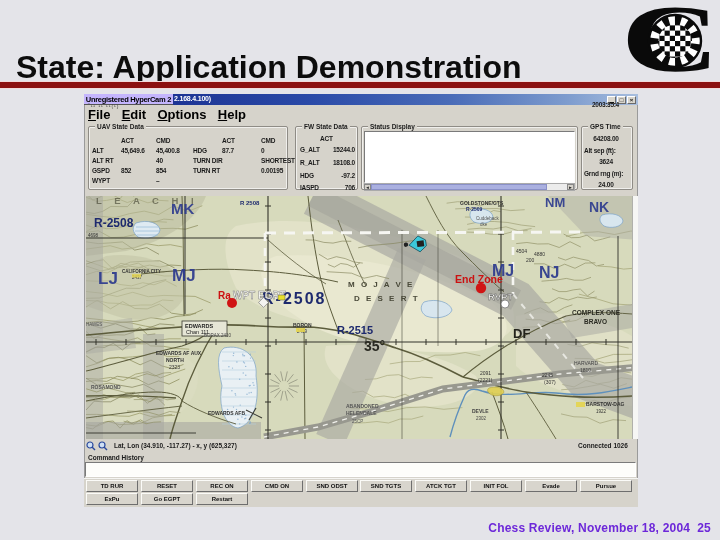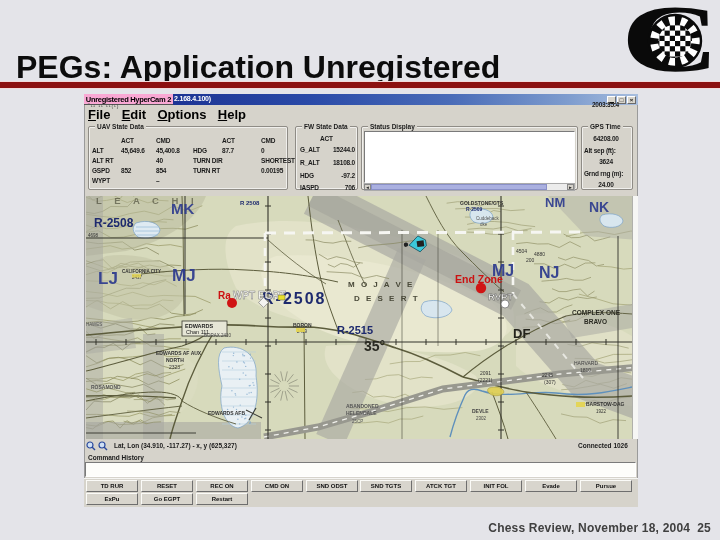--- a/index.html
+++ b/index.html
@@ -1,20 +1,20 @@
 <!DOCTYPE html>
 <html><head><meta charset="utf-8"><style>
 *{margin:0;padding:0;box-sizing:border-box}
 html,body{width:720px;height:540px;overflow:hidden}
 body{position:relative;background:#e4e4e9;font-family:"Liberation Sans",sans-serif}
 .abs{position:absolute}
 .title{left:16px;top:49px;font-size:32px;font-weight:bold;color:#0c0c0c;letter-spacing:0px}
 .redline{left:0;top:81px;width:720px;height:8px;background:#8c1010;border-top:1px solid #f2dada;border-bottom:1px solid #f2dada}
 .win{left:84px;top:94px;width:554px;height:413px;background:#d6d3cb;border:1px solid #9a9a9a;border-top:none}
-.tl{left:84px;top:94px;width:89px;height:11px;background:#f9a8d4;border-bottom:1px solid #555;
+.tl{left:84px;top:94px;width:89px;height:11px;background:#c4b5fd;border-bottom:1px solid #555;
  font-size:7.5px;font-weight:bold;color:#000;line-height:11px;white-space:nowrap;overflow:hidden;letter-spacing:-0.3px}
 .tb{left:173px;top:94px;width:465px;height:11px;background:linear-gradient(90deg,#1c3494 0%,#2a4aa8 30%,#4a6cb8 60%,#7e9cce 85%,#a8bede 100%)}
 .tbtxt{left:174px;top:95px;font-size:7px;font-weight:bold;color:#fff;letter-spacing:-0.2px}
 .wbtn{top:95.5px;width:9px;height:8.5px;background:#d8d5cd;border:1px solid;border-color:#fff #6a6a6a #6a6a6a #fff;
  font-size:6px;line-height:7px;text-align:center;color:#111;font-weight:bold}
 .ts{left:592px;top:101px;font-size:6.5px;font-weight:bold;color:#1a1a1a;letter-spacing:-0.3px}
 .rem{left:88px;top:103px;font-size:5px;color:#444;letter-spacing:1px}
 .menu{left:88px;top:107px;font-size:13px;font-weight:bold;color:#000;word-spacing:2px}
 .menu u{text-decoration:underline}
 .grp{position:absolute;border:1px solid #8f8c86;border-radius:2px;box-shadow:inset 0 0 0 1px #f0efec}
@@ -23,23 +23,23 @@
 .sd{left:364px;top:131px;width:211px;height:52px;background:#fff;border:1px solid;border-color:#7a7a7a #fdfdfd #fdfdfd #7a7a7a}
 .sb{left:364px;top:183px;width:211px;height:8px;background:#ececec;border:1px solid #aaa}
 .sbthumb{left:371px;top:184px;width:176px;height:6px;background:#aab0e0;border:1px solid #8a90c8}
 .sbarrow{top:184px;width:7px;height:6px;background:#d6d3cb;border:1px solid #888;font-size:4.5px;line-height:5px;text-align:center;color:#222}
 .stat{top:442px;font-size:6.5px;font-weight:bold;color:#1a1a1a;white-space:nowrap}
 .chlab{left:88px;top:454px;font-size:6.5px;font-weight:bold;color:#1a1a1a}
 .chbox{left:85px;top:462px;width:551px;height:15px;background:#fdfdfa;border:1px solid;border-color:#7a7a7a #fff #fff #7a7a7a}
 .btnrowbg{left:84px;top:478px;width:554px;height:29px;background:#d6d3cb;border-top:1px solid #f5f5f2}
 .btn{position:absolute;height:12px;background:#d8d5cd;border:1px solid;border-color:#fbfbf8 #6e6e6e #6e6e6e #fbfbf8;
  font-size:6px;font-weight:bold;color:#111;text-align:center;line-height:10px;white-space:nowrap;overflow:hidden}
-.foot{right:9px;top:521px;font-size:12px;font-weight:bold;color:#404040;letter-spacing:0.2px}
+.foot{right:9px;top:521px;font-size:12px;font-weight:bold;color:#6d28d9;letter-spacing:0.2px}
 </style></head><body>
-<div class="abs title">PEGs: Application Unregistered</div>
+<div class="abs title">State: Application Demonstration</div>
 <svg width="88" height="72" viewBox="0 0 88 72" style="position:absolute;left:625px;top:4px">
     <defs>
       <clipPath id="ckin">
         <circle cx="50" cy="37" r="17"></circle>
       </clipPath>
       <clipPath id="ckrim">
         <path d="M24,37 A26,26 0 1 0 76,37 A26,26 0 1 0 24,37 Z M33,37 A17,17 0 1 1 67,37 A17,17 0 1 1 33,37 Z" clip-rule="evenodd"></path>
       </clipPath>
     </defs>
     <text x="0" y="66" font-family="Liberation Serif, serif" font-size="95" font-weight="bold" fill="#0a0a0a" transform="translate(-3.8,1) scale(1.43,1)" style="letter-spacing:0">C</text>

